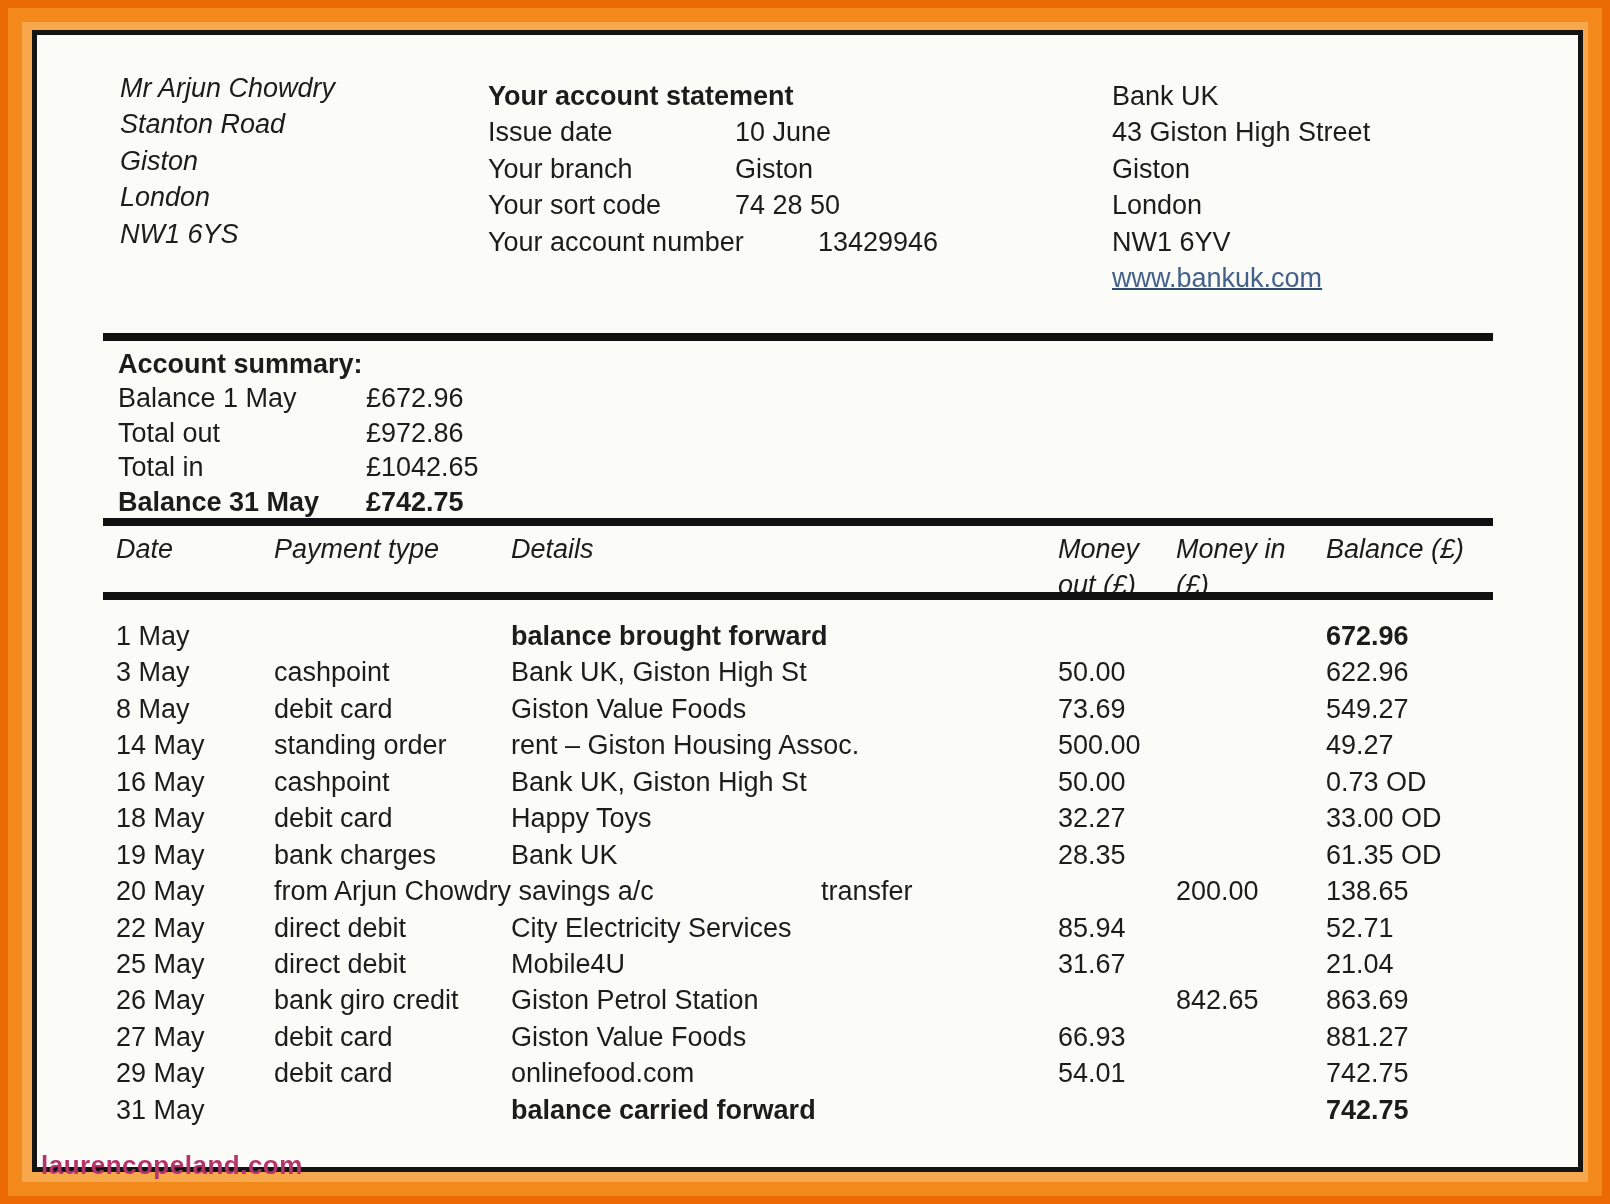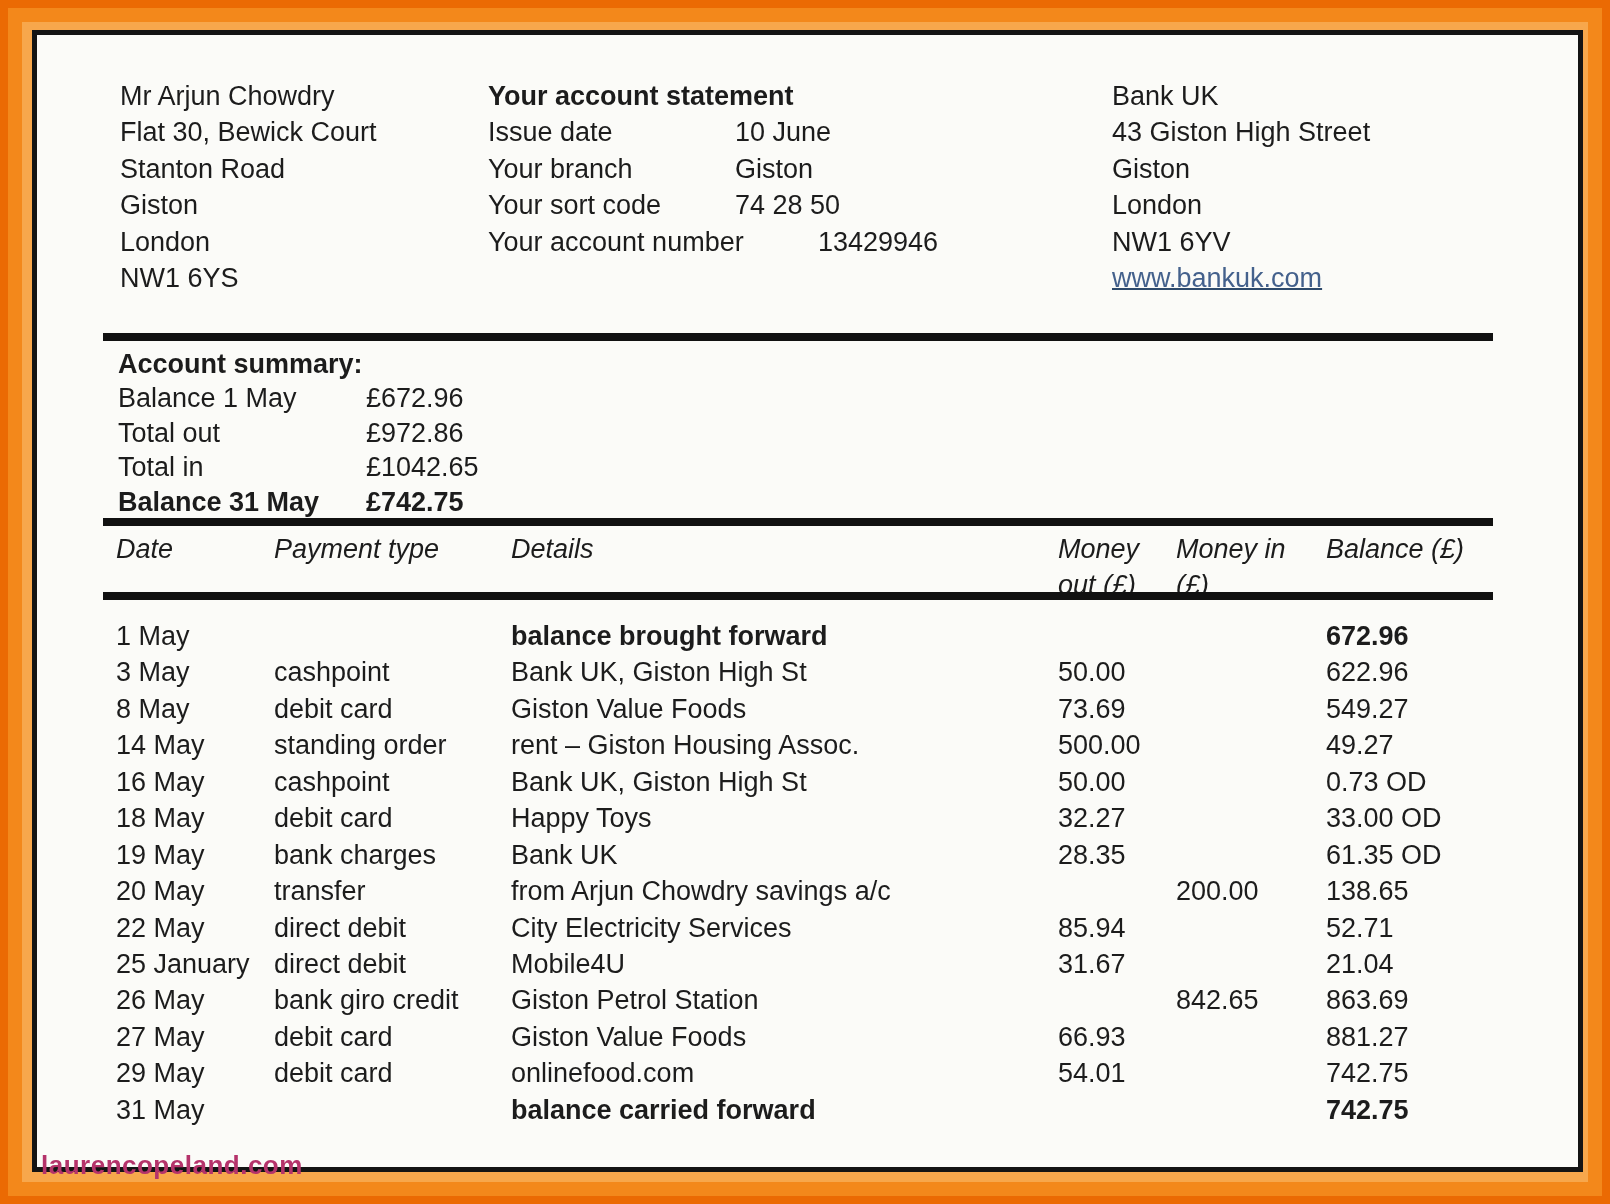--- a/index.html
+++ b/index.html
@@ -29,21 +29,21 @@
     position: absolute;
     left: 32px; top: 30px; right: 27px; bottom: 32px;
     background: var(--page-bg);
     border: 5px solid #141414;
   }
   .abs { position: absolute; }
   .txt { font-size: 27px; line-height: 36.45px; white-space: nowrap; }
   .bold { font-weight: bold; }
 
   
-  .customer-block { left: 83px; top: 43px; }
+  .customer-block { left: 83px; top: 35px; font-style: italic; }
   .statement-block { left: 451px; top: 43px; }
   .bank-block { left: 1075px; top: 43px; }
   .stmt-row .lbl { display: inline-block; width: 247px; }
   .stmt-row.wide .lbl { width: 330px; }
   .website-link {
     color: var(--link-blue);
     text-decoration: underline;
     text-decoration-color: #2e4a6b;
     text-decoration-thickness: 2px;
     cursor: pointer;
@@ -90,21 +90,20 @@
     <div class="frame-light">
       <div class="frame-cream"></div>
     </div>
   </div>
 </div>
 
 <div class="page">
 
   <div class="abs customer-block">
     <div class="txt">Mr Arjun Chowdry</div>
-    <div class="txt">Flat 30, Bewick Court</div>
     <div class="txt">Stanton Road</div>
     <div class="txt">Giston</div>
     <div class="txt">London</div>
     <div class="txt">NW1 6YS</div>
   </div>
 
   <div class="abs statement-block">
     <div class="txt bold">Your account statement</div>
     <div class="txt stmt-row">
       <span class="lbl">Issue date</span><span>10 June</span>
@@ -221,38 +220,38 @@
     <div class="txt c-date">19 May</div>
     <div class="txt c-type">bank charges</div>
     <div class="txt c-det">Bank UK</div>
     <div class="txt c-out">28.35</div>
     <div class="txt c-in"></div>
     <div class="txt c-bal">61.35 OD</div>
   </div>
       <div class="trow">
     <div class="c-pad"></div>
     <div class="txt c-date">20 May</div>
+    <div class="txt c-det">from Arjun Chowdry savings a/c</div>
     <div class="txt c-type">transfer</div>
-    <div class="txt c-det">from Arjun Chowdry savings a/c</div>
     <div class="txt c-out"></div>
     <div class="txt c-in">200.00</div>
     <div class="txt c-bal">138.65</div>
   </div>
       <div class="trow">
     <div class="c-pad"></div>
     <div class="txt c-date">22 May</div>
     <div class="txt c-type">direct debit</div>
     <div class="txt c-det">City Electricity Services</div>
     <div class="txt c-out">85.94</div>
     <div class="txt c-in"></div>
     <div class="txt c-bal">52.71</div>
   </div>
       <div class="trow">
     <div class="c-pad"></div>
-    <div class="txt c-date">25 January</div>
+    <div class="txt c-date">25 May</div>
     <div class="txt c-type">direct debit</div>
     <div class="txt c-det">Mobile4U</div>
     <div class="txt c-out">31.67</div>
     <div class="txt c-in"></div>
     <div class="txt c-bal">21.04</div>
   </div>
       <div class="trow">
     <div class="c-pad"></div>
     <div class="txt c-date">26 May</div>
     <div class="txt c-type">bank giro credit</div>

